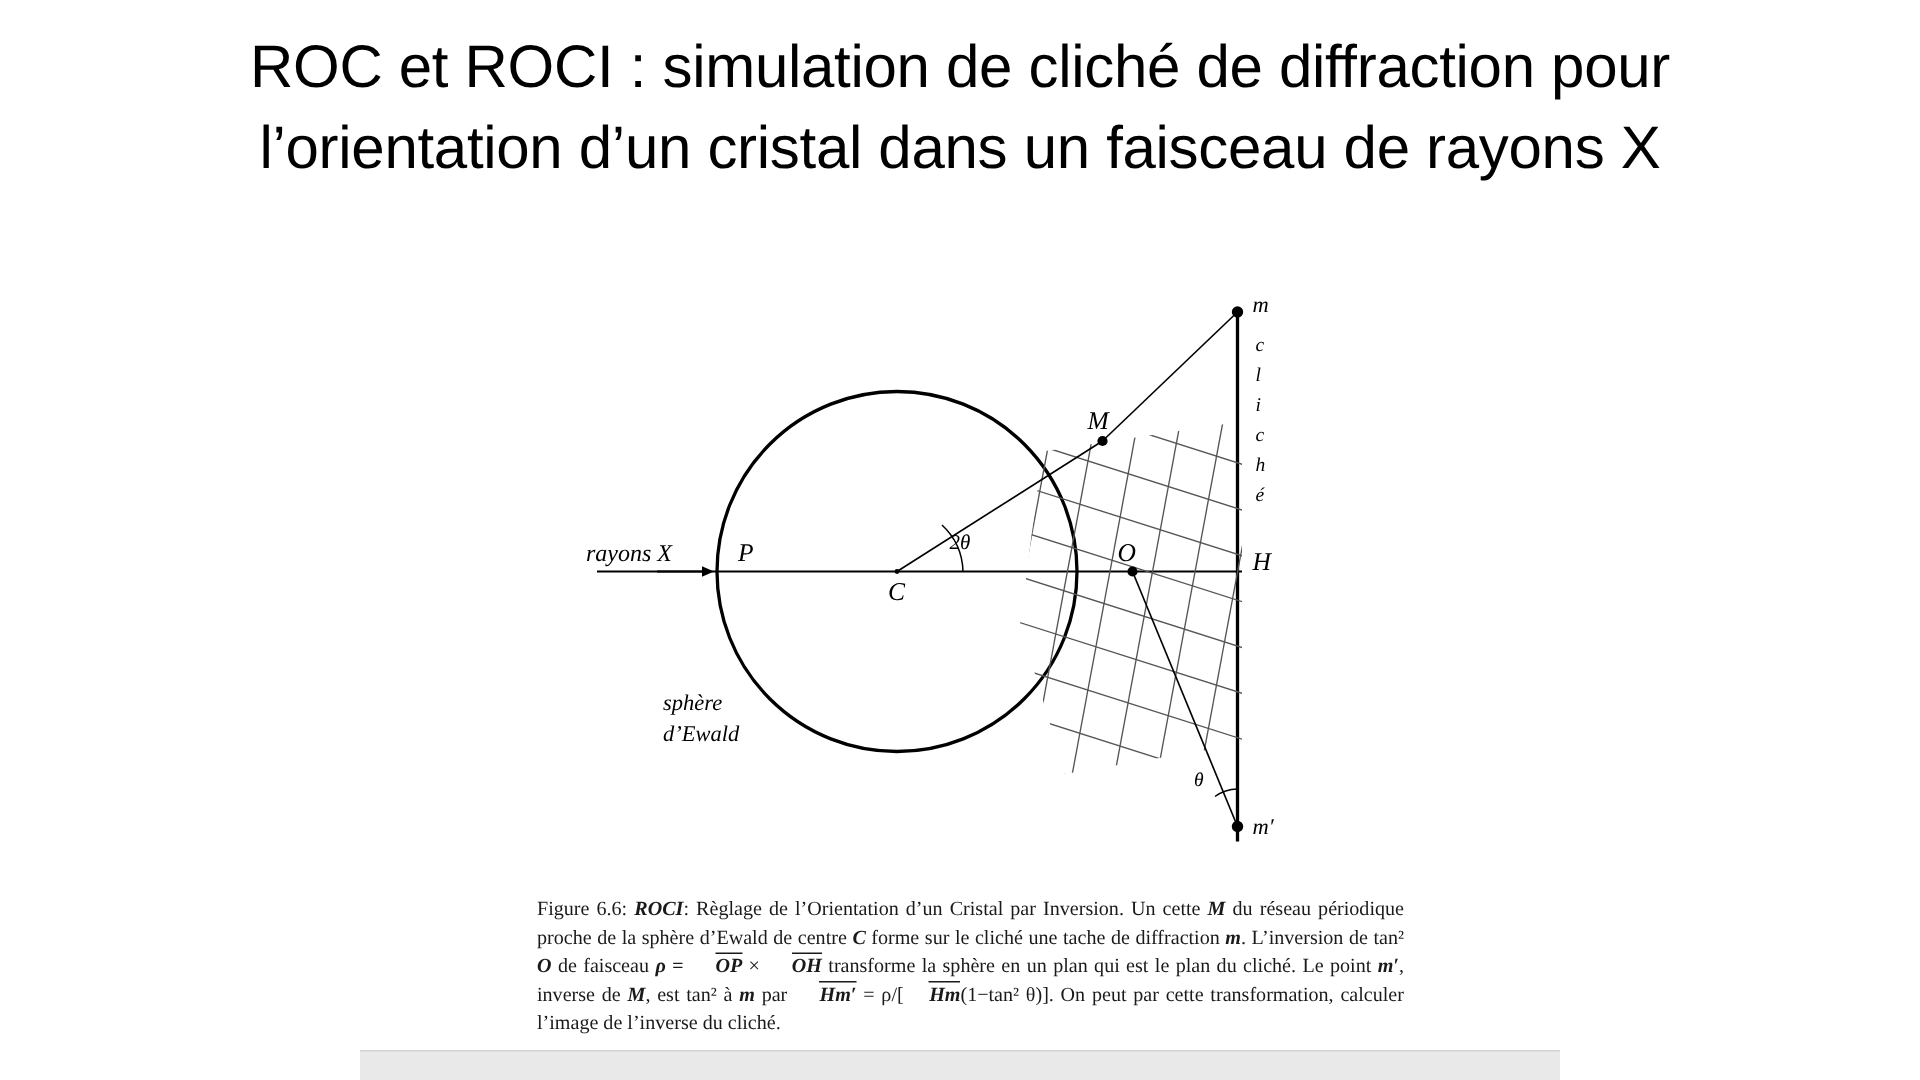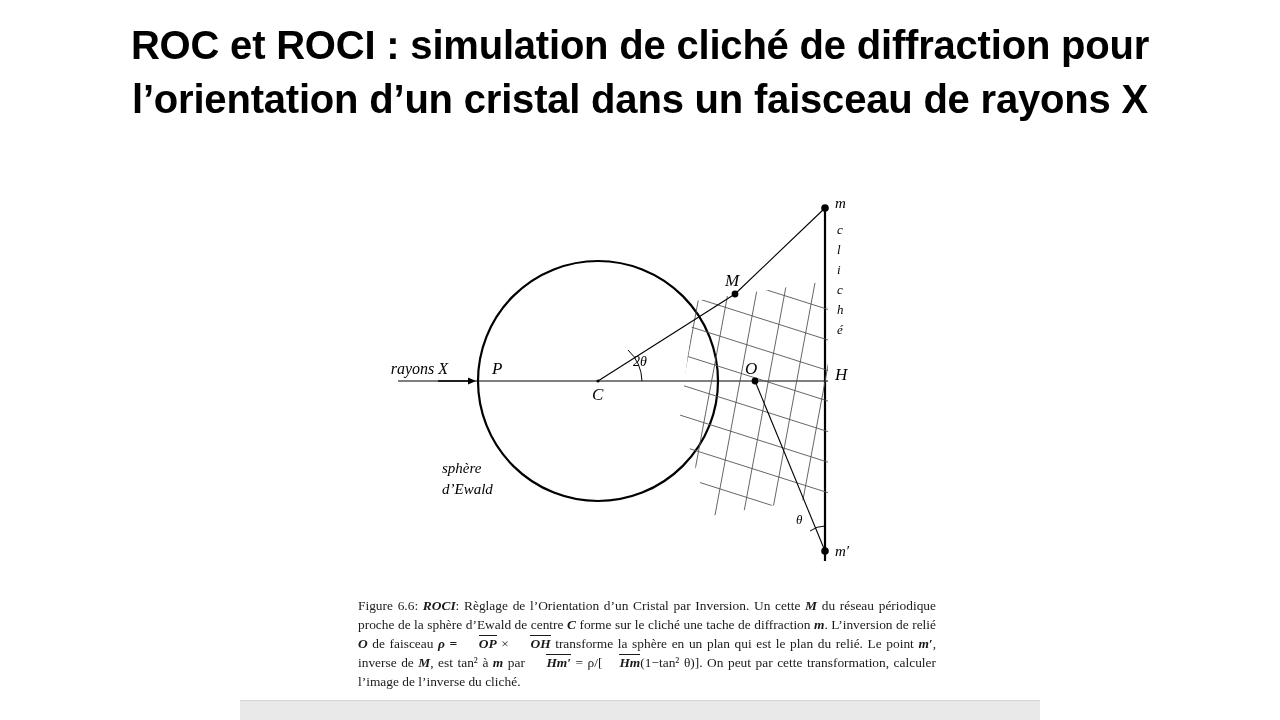--- a/index.html
+++ b/index.html
@@ -24,21 +24,21 @@
   .slide-title {
     position: absolute;
     left: 64px;
     top: 18px;
     width: 1152px;
     text-align: center;
     font-size: 40px;
     line-height: 1.36;
     color: #000000;
     font-family: "Liberation Sans", sans-serif;
-    font-weight: 700;
+    font-weight: 400;
     letter-spacing: -0.2px;
   }
   .figure-wrap {
     position: absolute;
     left: 240px;
     top: 186px;
     width: 800px;
     height: 520px;
   }
   .figure-svg {
@@ -165,22 +165,22 @@
       <text class="mathit" x="597" y="88" font-size="13">i</text>
       <text class="mathit" x="597" y="108" font-size="13">c</text>
       <text class="mathit" x="597" y="128" font-size="13">h</text>
       <text class="mathit" x="597" y="148" font-size="13">é</text>
     </svg>
   </div>
 
   <div class="caption">
     <span>Figure 6.6: </span><i>ROCI</i><span>: Règlage de l’Orientation d’un Cristal par Inversion. Un cette </span><i>M</i><span> du</span>
     <span>réseau périodique proche de la sphère d’Ewald de centre </span><i>C</i><span> forme sur le cliché une tache</span>
-    <span>de diffraction </span><i>m</i><span>. L’inversion de relié </span><i>O</i><span> de faisceau </span><i>ρ = </i><i class="ovl">OP</i><span> × </span><i class="ovl">OH</i><span> transforme la sphère</span>
-    <span>en un plan qui est le plan du relié. Le point </span><i>m′</i><span>, inverse de </span><i>M</i><span>, est tan² à </span><i>m</i><span> par </span><i class="ovl">Hm′</i><span> =</span>
+    <span>de diffraction </span><i>m</i><span>. L’inversion de tan² </span><i>O</i><span> de faisceau </span><i>ρ = </i><i class="ovl">OP</i><span> × </span><i class="ovl">OH</i><span> transforme la sphère</span>
+    <span>en un plan qui est le plan du cliché. Le point </span><i>m′</i><span>, inverse de </span><i>M</i><span>, est tan² à </span><i>m</i><span> par </span><i class="ovl">Hm′</i><span> =</span>
     <span>ρ/[</span><i class="ovl">Hm</i><span>(1−tan² θ)]. On peut par cette transformation, calculer l’image de l’inverse du cliché.</span>
   </div>
 
   <div class="bottom-strip">
     <div class="strip-text"></div>
   </div>
 
 </div>
 
 </body></html>

